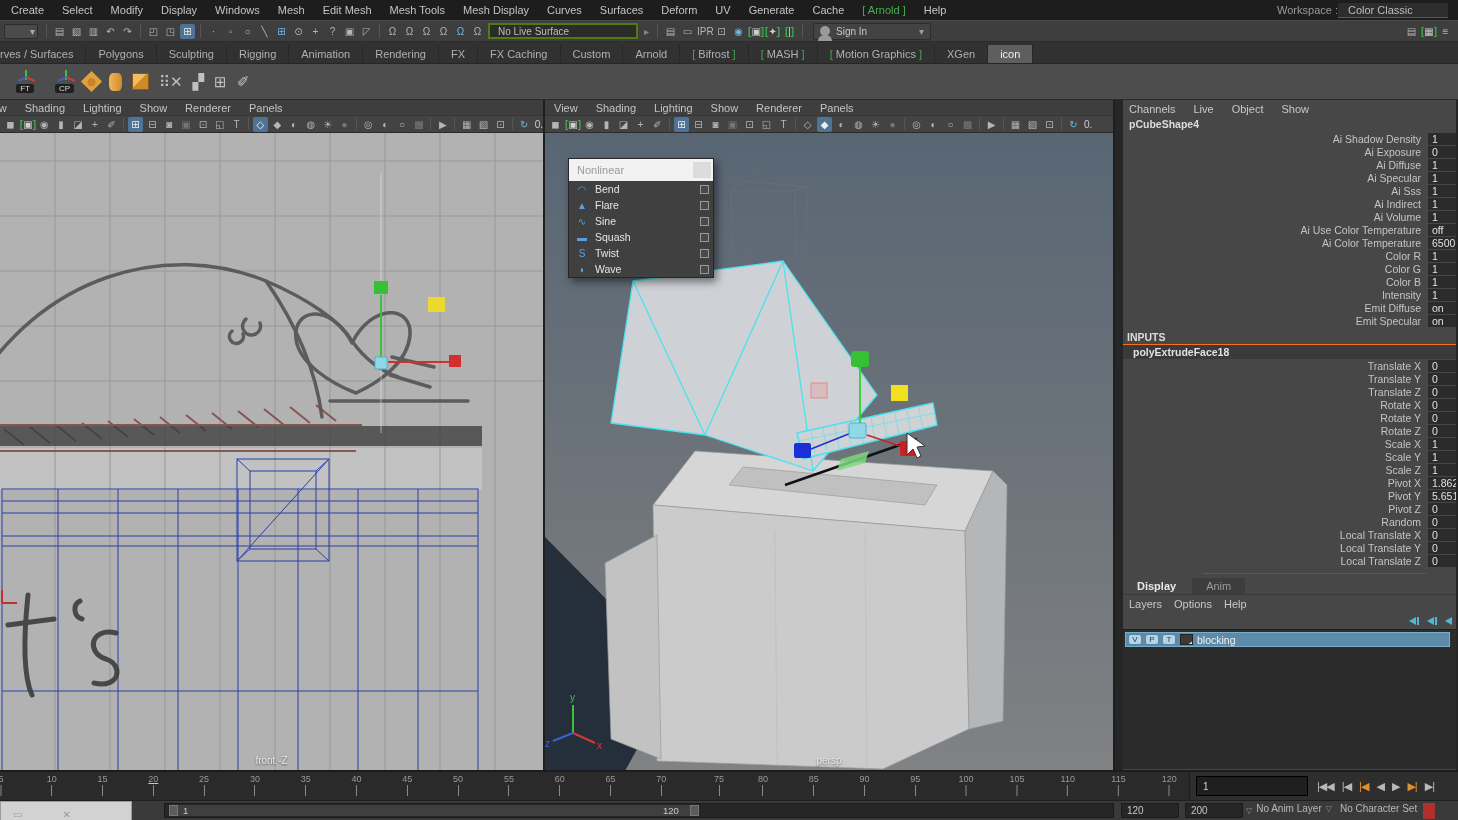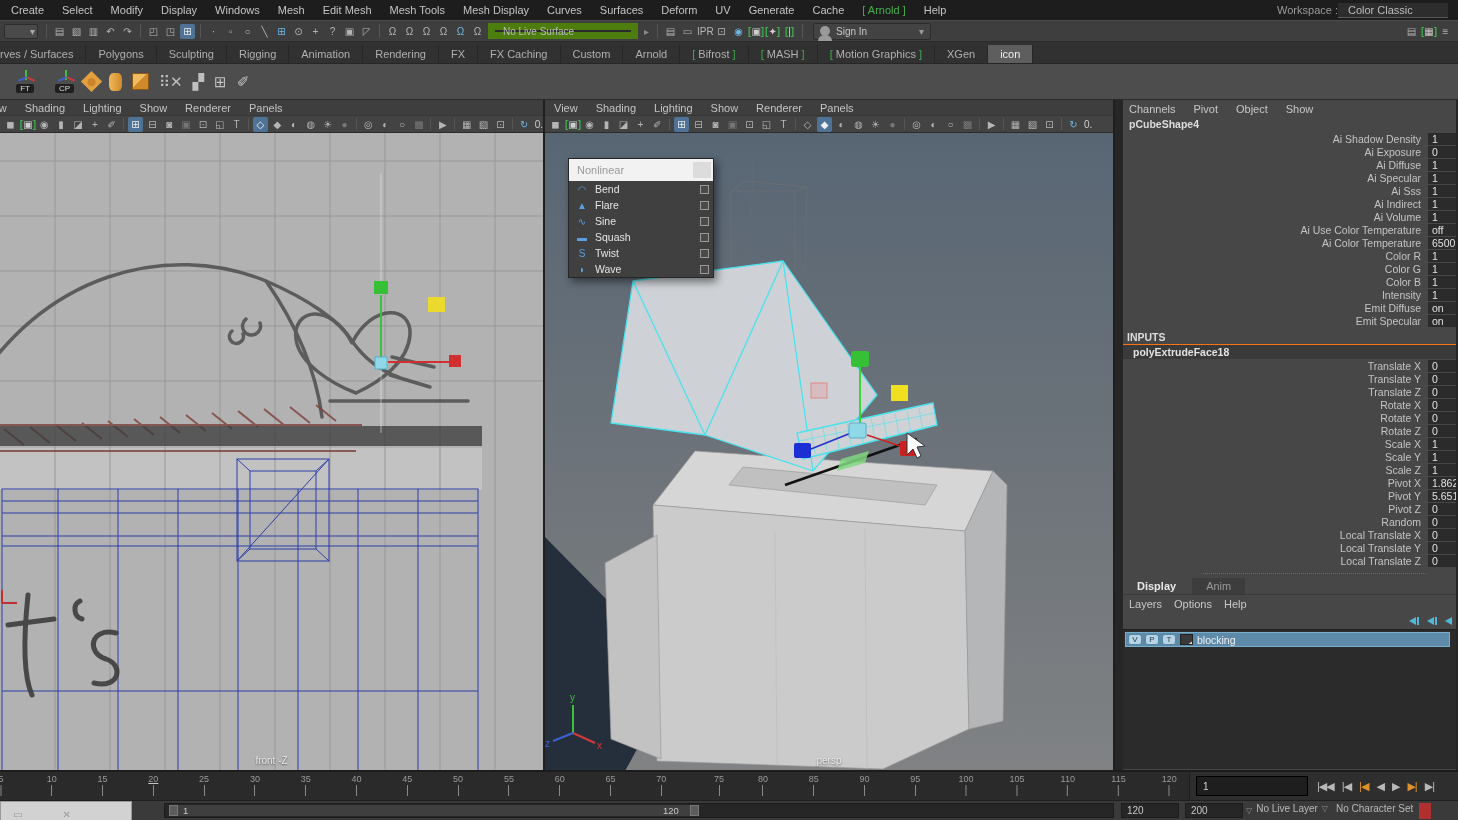--- a/index.html
+++ b/index.html
@@ -19,21 +19,21 @@
   .statusline{height:22px;background:#3e3e3e;border-top:1px solid #4a4a4a;border-bottom:1px solid #2b2b2b;display:flex;align-items:center;padding:0 4px;font-size:10px;}
   .sl-dd{width:34px;height:15px;background:#4a4a4a;border:1px solid #2c2c2c;border-radius:2px;display:flex;align-items:center;justify-content:flex-end;color:#aaa;padding-right:2px;margin-right:4px;}
   .divider{width:1px;height:14px;background:#2d2d2d;border-right:1px solid #555;margin:0 4px;}
   .ic{width:15px;height:15px;line-height:15px;text-align:center;font-size:10px;color:#b5b5b5;display:inline-block;margin:0 1px;border-radius:2px;}
   .ic.hl{background:#4f7396;color:#eee;}
   .ic.blue{color:#6db8e8;}
   .ic.dim{opacity:.45;}
   .ic.br{color:#cfcfcf;}
   .ic.br::before{content:"[";color:#3fae4e;font-weight:bold;}
   .ic.br::after{content:"]";color:#3fae4e;font-weight:bold;}
-  .sl-field{width:150px;height:16px;background:#2b2b2b;border:7px solid #4d7c0f;color:#bdbdbd;font-size:10px;display:flex;align-items:center;padding-left:8px;margin:0 2px;}
+  .sl-field{width:150px;height:16px;background:#2b2b2b;border:2px solid #4d7c0f;color:#bdbdbd;font-size:10px;display:flex;align-items:center;padding-left:8px;margin:0 2px;}
   .sl-caret{color:#888;margin:0 4px;}
   .signin{display:flex;align-items:center;background:#434343;border:1px solid #2c2c2c;border-radius:2px;height:17px;padding:0 6px;margin-left:6px;min-width:118px;}
   .avatar{width:10px;height:10px;border-radius:50%;background:#9a9a9a;margin-right:6px;position:relative;}
   .avatar::after{content:"";position:absolute;left:-2px;top:9px;width:14px;height:6px;border-radius:6px 6px 0 0;background:#9a9a9a;}
   .signin .cap{margin-left:auto;color:#999;}
 
   
   .shelftabs{height:22px;background:#313131;display:flex;align-items:flex-end;font-size:11px;color:#b0b0b0;overflow:hidden;border-bottom:1px solid #262626;}
   .shelftabs .mi{padding:3px 12px;border-right:1px solid #272727;white-space:nowrap;}
   .shelftabs .mi.active{background:#5e5e5e;color:#f0f0f0;}
@@ -566,21 +566,21 @@
           </div>
       </div>
       <div class="vp-label">persp</div>
     </div>
 
     <div class="gutter"></div>
 
     <div class="chpanel">
       <div class="ch-menu" id="chMenu">
           <span class="mi">Channels</span>
-          <span class="mi">Pivot</span>
+          <span class="mi">Live</span>
           <span class="mi">Object</span>
           <span class="mi">Show</span>
         </div>
       <div class="ch-shape">pCubeShape4</div>
       <div id="shapeRows">
           <div class="chrow">
             <span class="chlab">Ai Shadow Density</span>
             <span class="chval">1</span>
           </div>
           <div class="chrow">
@@ -866,21 +866,21 @@
       <div class="range-sel"></div>
       <div class="rhandle" style="left:4px"></div>
       <div class="rhandle" style="left:525px"></div>
       <span class="rlab" style="left:18px">1</span>
       <span class="rlab" style="left:498px">120</span>
     </div>
     <div class="rr-field">120</div>
     <div class="rr-field">200</div>
     <span class="rr-caret" style="margin-top:5px">▽</span>
     <div class="rr-dd">
-        <span>No Live Layer</span>
+        <span>No Anim Layer</span>
         <span class="rr-caret">▽</span>
       </div>
     <div class="rr-dd">
         <span>No Character Set</span>
       </div>
     <div class="red-sliver"></div>
   </div>
 
 </div>
 

